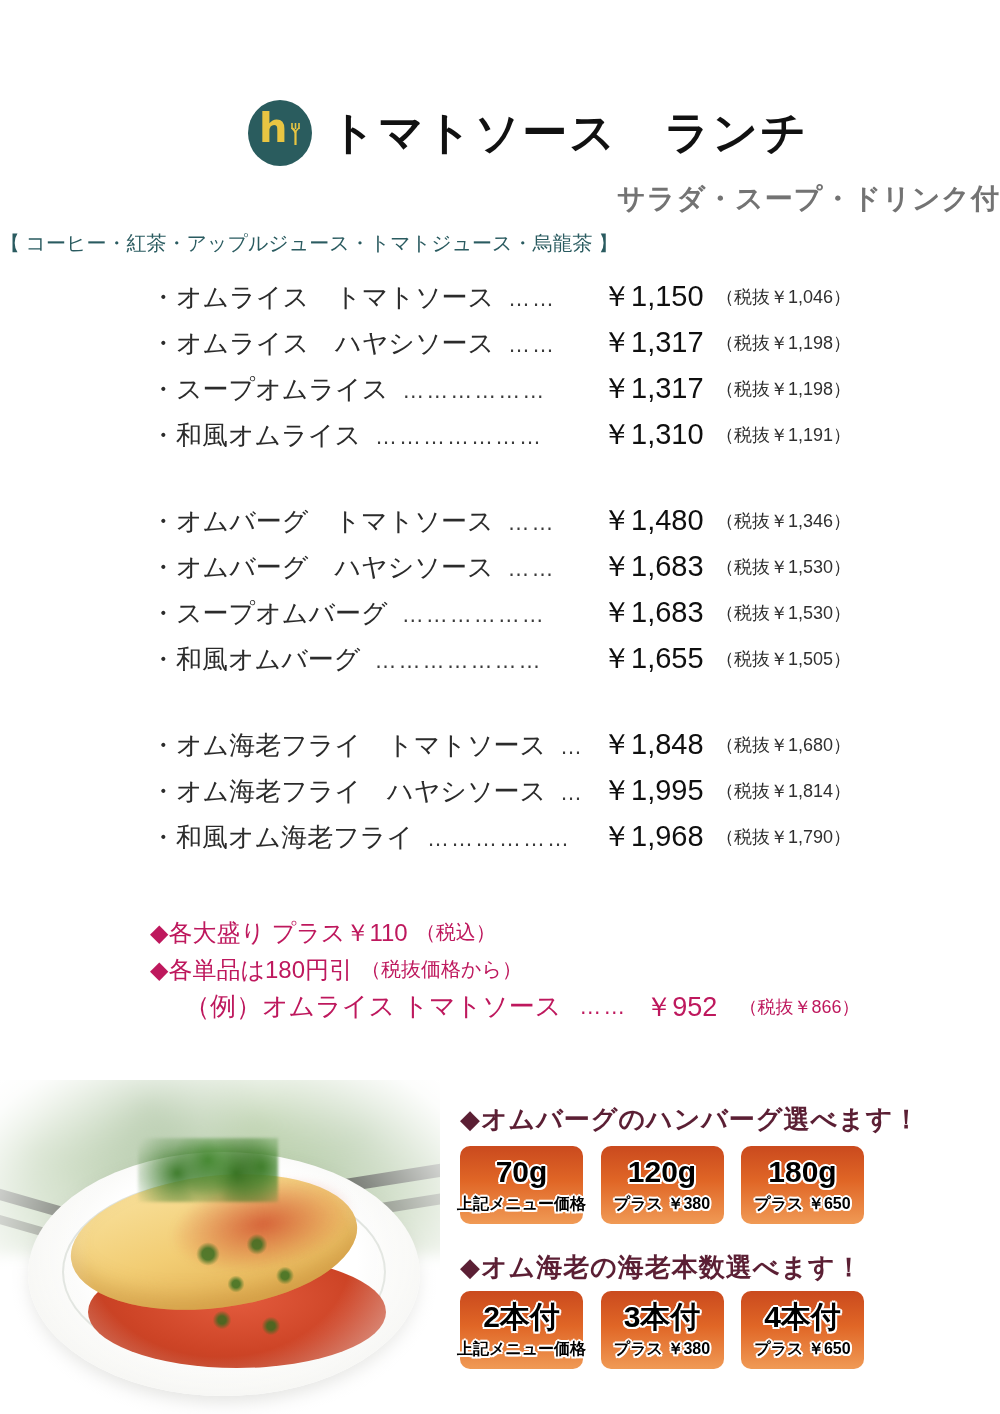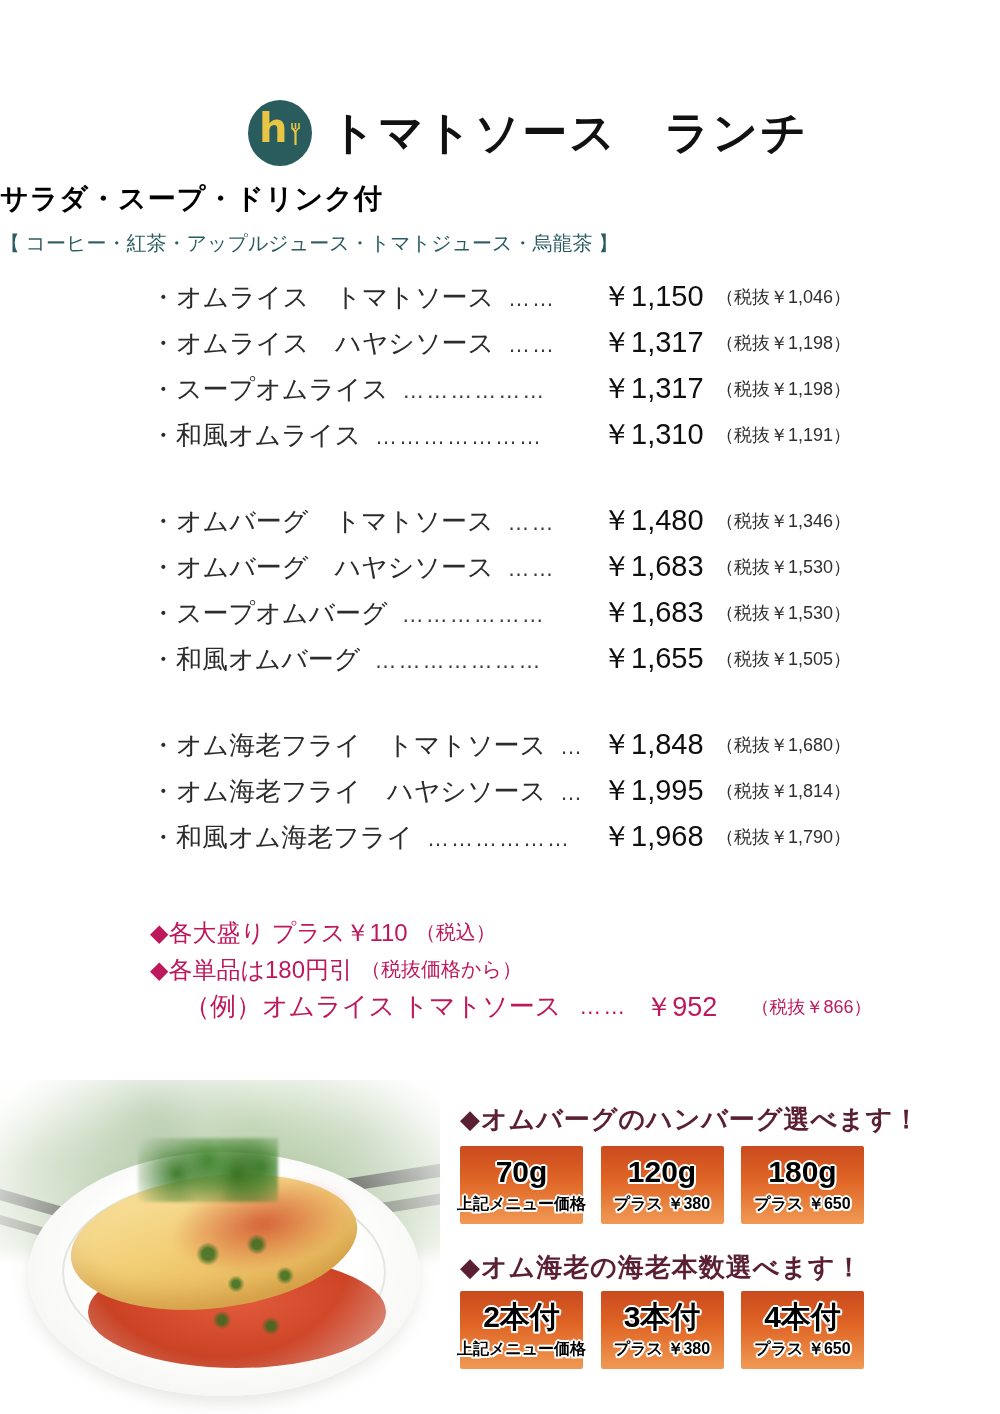--- a/index.html
+++ b/index.html
@@ -20,22 +20,22 @@
     position:absolute; left:11px; top:8px;
     font-size:40px; font-weight:700; color:#e8c542; line-height:1;
     font-family:"DejaVu Sans",sans-serif;
   }
   .logo-fork { position:absolute; right:12px; top:22px; }
   .page-title {
     margin-left:18px; font-size:45px; font-weight:900; color:#111;
     letter-spacing:2px; white-space:pre;
   }
   .subtitle {
-    position:absolute; top:180px; left:0; width:1000px; text-align:left;
-    font-size:28px; font-weight:700; color:#000000; letter-spacing:1px; white-space:pre;
+    position:absolute; top:180px; left:0; width:1000px; text-align:right;
+    font-size:28px; font-weight:700; color:#737373; letter-spacing:1px; white-space:pre;
   }
   .drinks-line {
     position:absolute; top:230px; left:0; width:1000px; 
     font-size:20px; color:#2a5b60; white-space:pre;
   }
 
   
   .menu { position:absolute; top:274px; left:150px; width:730px; }
   .menu-group { margin-bottom:40px; }
   .menu-row { position:relative; height:46px; }
@@ -55,32 +55,32 @@
 
   
   .notes { position:absolute; top:914px; left:150px; width:730px; color:#be185d; }
   .note-row { height:37px; display:flex; align-items:center; white-space:pre; }
   .note-main { font-size:24px; }
   .note-sub  { font-size:20px; margin-left:8px; }
   .note-example { padding-left:34px; }
   .note-ex-name { font-size:26px; white-space:pre; }
   .note-ex-leader { font-size:22px; margin:0 18px; letter-spacing:2px; }
   .note-ex-price { font-size:27px; }
-  .note-ex-tax { font-size:18px; margin-left:34px; }
+  .note-ex-tax { font-size:18px; margin-left:22px; }
 
   
   .options { position:absolute; top:1103px; left:460px; width:404px; }
   .opt-heading {
     font-size:26px; font-weight:800; color:#5b1f34; letter-spacing:1px;
     white-space:pre; height:32px; line-height:32px;
   }
   .opt-row { display:flex; justify-content:space-between; margin-top:11px; margin-bottom:27px; }
   .opt-row.last { margin-bottom:0; margin-top:8px; }
   .opt-box {
-    width:123px; height:78px; border-radius:2px;
+    width:123px; height:78px; border-radius:10px;
     background:linear-gradient(180deg,#ca4a1e 0%,#e06626 45%,#f09a55 100%);
     display:flex; flex-direction:column; align-items:center; justify-content:center;
   }
   .opt-box .t, .opt-box .b {
     color:#000; font-weight:800; white-space:pre;
     text-shadow:-2px 0 0 #fff, 2px 0 0 #fff, 0 -2px 0 #fff, 0 2px 0 #fff,
                 -1.5px -1.5px 0 #fff, 1.5px -1.5px 0 #fff,
                 -1.5px 1.5px 0 #fff, 1.5px 1.5px 0 #fff;
   }
   .opt-box .t { font-size:30px; line-height:1.15; }

